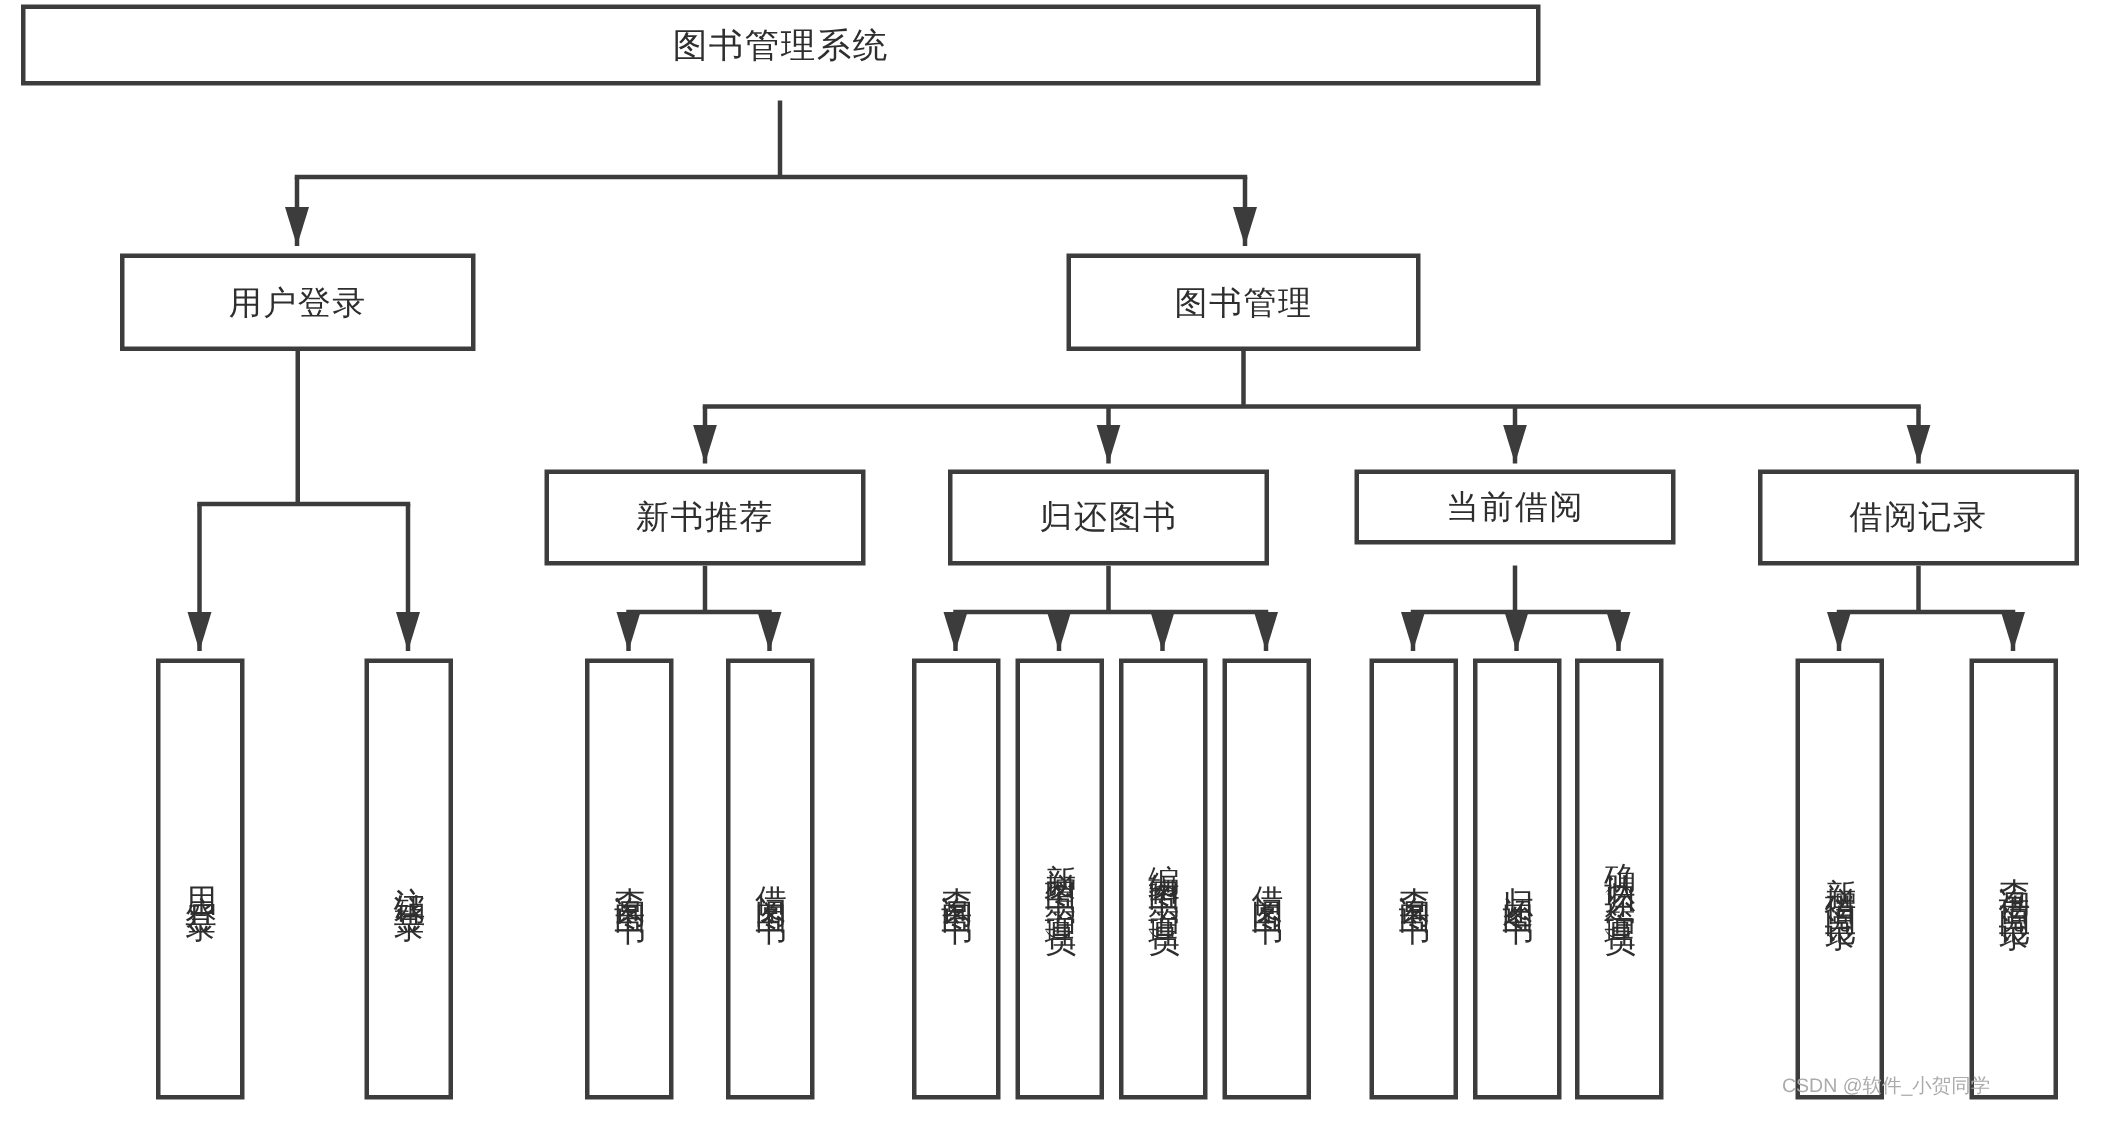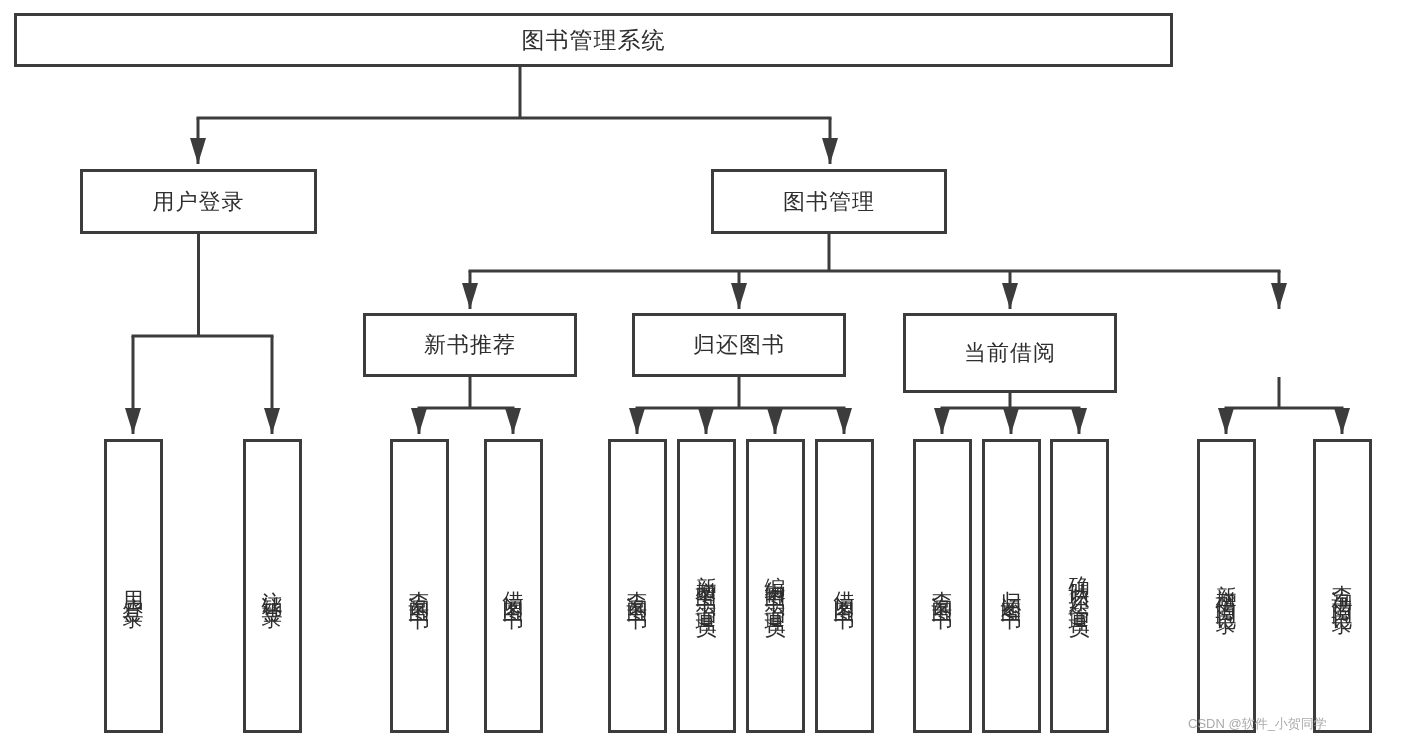--- a/index.html
+++ b/index.html
@@ -111,28 +111,29 @@
     <path class="c" d="M942 408 V434" marker-end="url(#arrow)"></path>
     <path class="c" d="M1011 408 V434" marker-end="url(#arrow)"></path>
     <path class="c" d="M1079 408 V434" marker-end="url(#arrow)"></path>
 
     <path class="c" d="M1279 377 V408"></path>
     <path class="c" d="M1224.5 408 H1343.5"></path>
     <path class="c" d="M1226 408 V434" marker-end="url(#arrow)"></path>
     <path class="c" d="M1342 408 V434" marker-end="url(#arrow)"></path>
   </svg>
 
-  <div class="node h root" style="left:14px;top:13px;width:1159px;height:54px">图书管理系统</div>
+  <div class="node h root" style="left:14px;top:3px;width:1013px;height:54px">图书管理系统</div>
 
   <div class="node h" style="left:80px;top:169px;width:237px;height:65px">用户登录</div>
   <div class="node h" style="left:711px;top:169px;width:236px;height:65px">图书管理</div>
 
   <div class="node h" style="left:363px;top:313px;width:214px;height:64px">新书推荐</div>
   <div class="node h" style="left:632px;top:313px;width:214px;height:64px">归还图书</div>
-  <div class="node h" style="left:903px;top:313px;width:214px;height:80px">当前借阅</div>
+  <div class="node h" style="left:903px;top:313px;width:214px;height:50px">当前借阅</div>
+  <div class="node h" style="left:1172px;top:313px;width:214px;height:64px">借阅记录</div>
 
   <div class="node v" style="left:104px;top:439px;width:59px;height:294px">用户登录</div>
   <div class="node v" style="left:243px;top:439px;width:59px;height:294px">注销登录</div>
 
   <div class="node v" style="left:390px;top:439px;width:59px;height:294px">查询图书</div>
   <div class="node v" style="left:484px;top:439px;width:59px;height:294px">借阅图书</div>
 
   <div class="node v" style="left:608px;top:439px;width:59px;height:294px">查询图书</div>
   <div class="node v" style="left:677px;top:439px;width:59px;height:294px">新增图书（管理员）</div>
   <div class="node v" style="left:746px;top:439px;width:59px;height:294px">编辑图书（管理员）</div>

